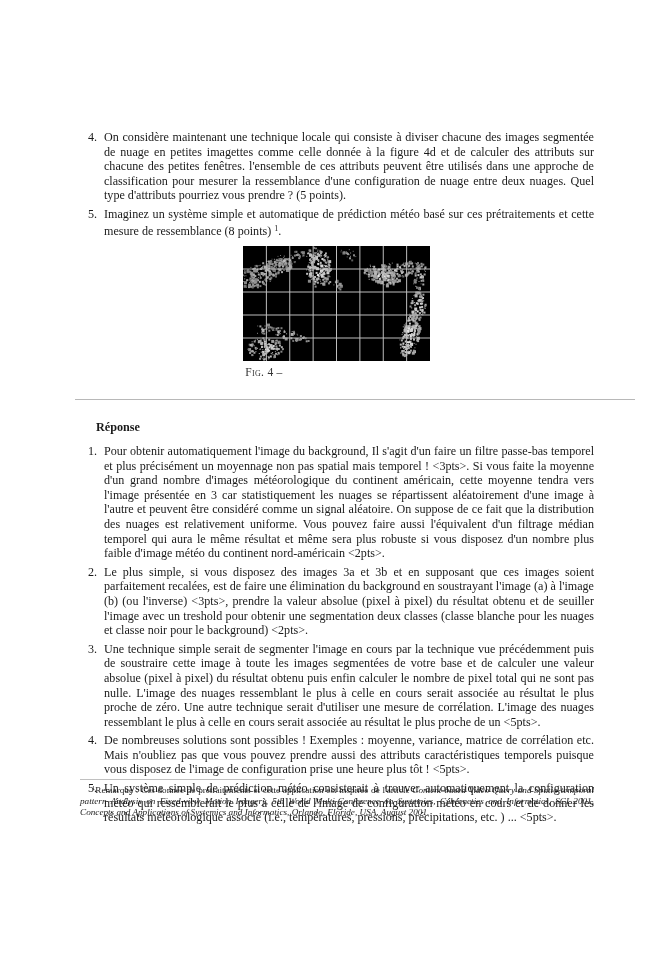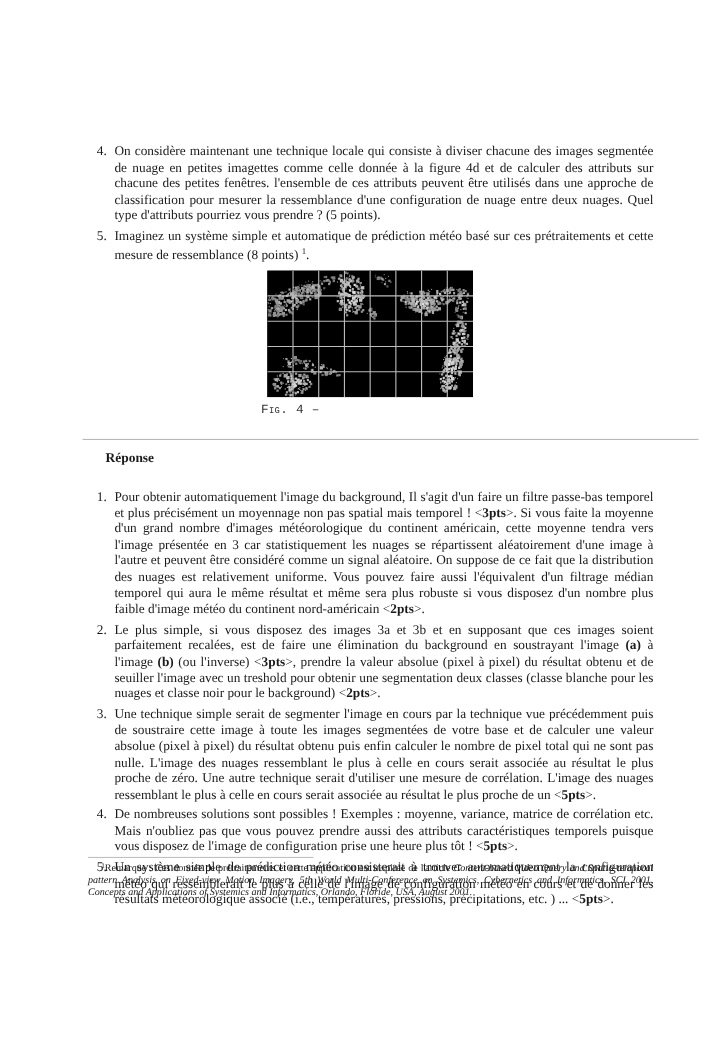--- a/index.html
+++ b/index.html
@@ -36,57 +36,57 @@
       position: relative;
       padding-left: 16px;
       text-align: justify;
       margin-bottom: 4px;
     }
     .enum li .num {
       position: absolute;
       left: 0;
       top: 0;
     }
-    .enum li .body b { font-weight: bold; margin-top: 24px; }
+    .enum li .body b { font-weight: normal; margin-top: 24px; }
     #questions { top: 130px; }
     #answers { top: 444px; }
 
     .figure {
       position: absolute;
       left: 243px;
       top: 246px;
       width: 187px;
       height: 115px;
       background: #000;
     }
     .figure svg { display: block; }
     .caption {
       position: absolute;
       top: 366px;
       left: 0;
       width: 528px;
       text-align: center;
-      font-family: Liberation Mono, monospace;
+      font-family: Liberation Serif, serif;
       font-size: 11.5px;
       color: #333;
       font-variant: small-caps;
       letter-spacing: 0.3px;
     }
     .hrule {
       position: absolute;
       left: 75px;
       top: 399px;
       width: 560px;
       height: 0;
       border-top: 1.2px solid #b8b8b8;
     }
     .reponse-title {
       position: absolute;
       left: 96px;
-      top: 409px;
+      top: 420px;
       font-family: "Liberation Serif", "DejaVu Serif", serif;
       font-weight: bold;
       font-size: 12.2px;
     }
     .fn-rule {
       position: absolute;
       left: 80px;
       top: 779px;
       width: 205px;
       height: 0;

